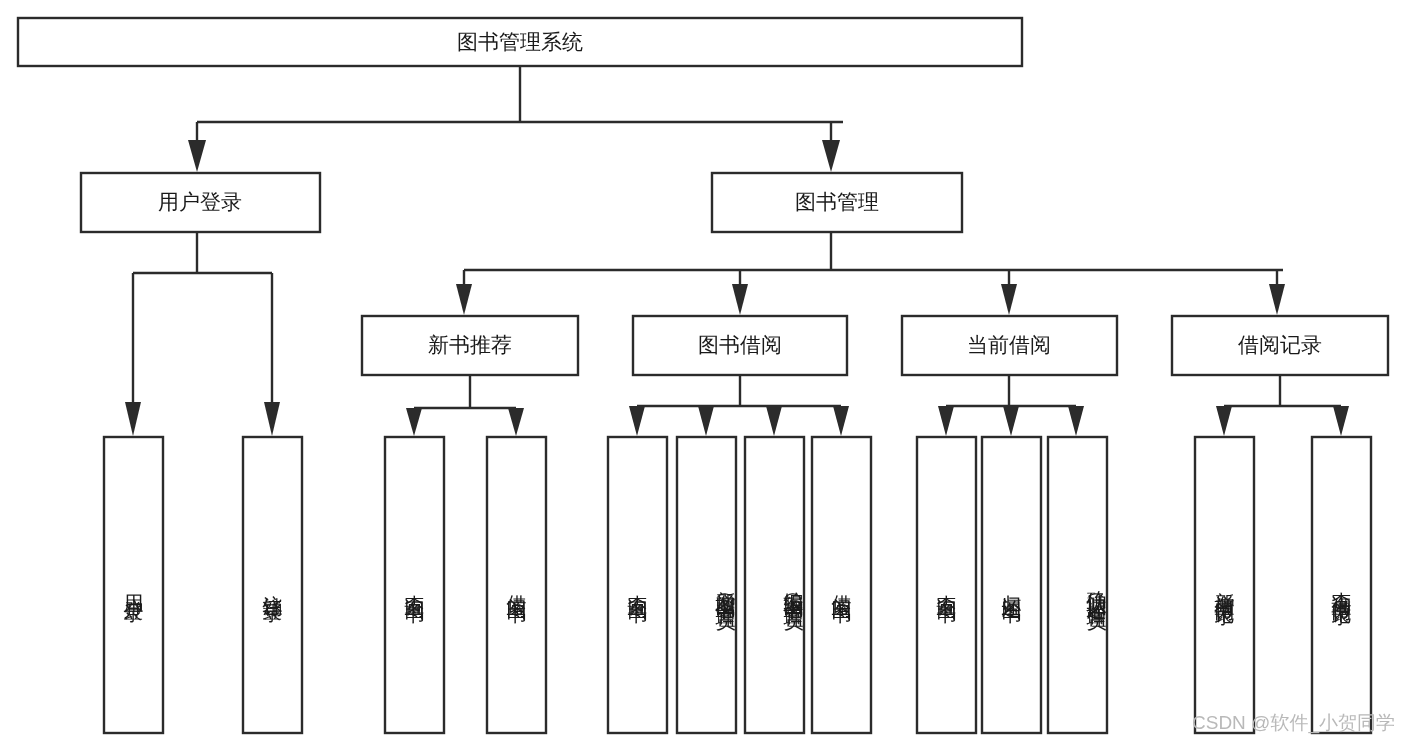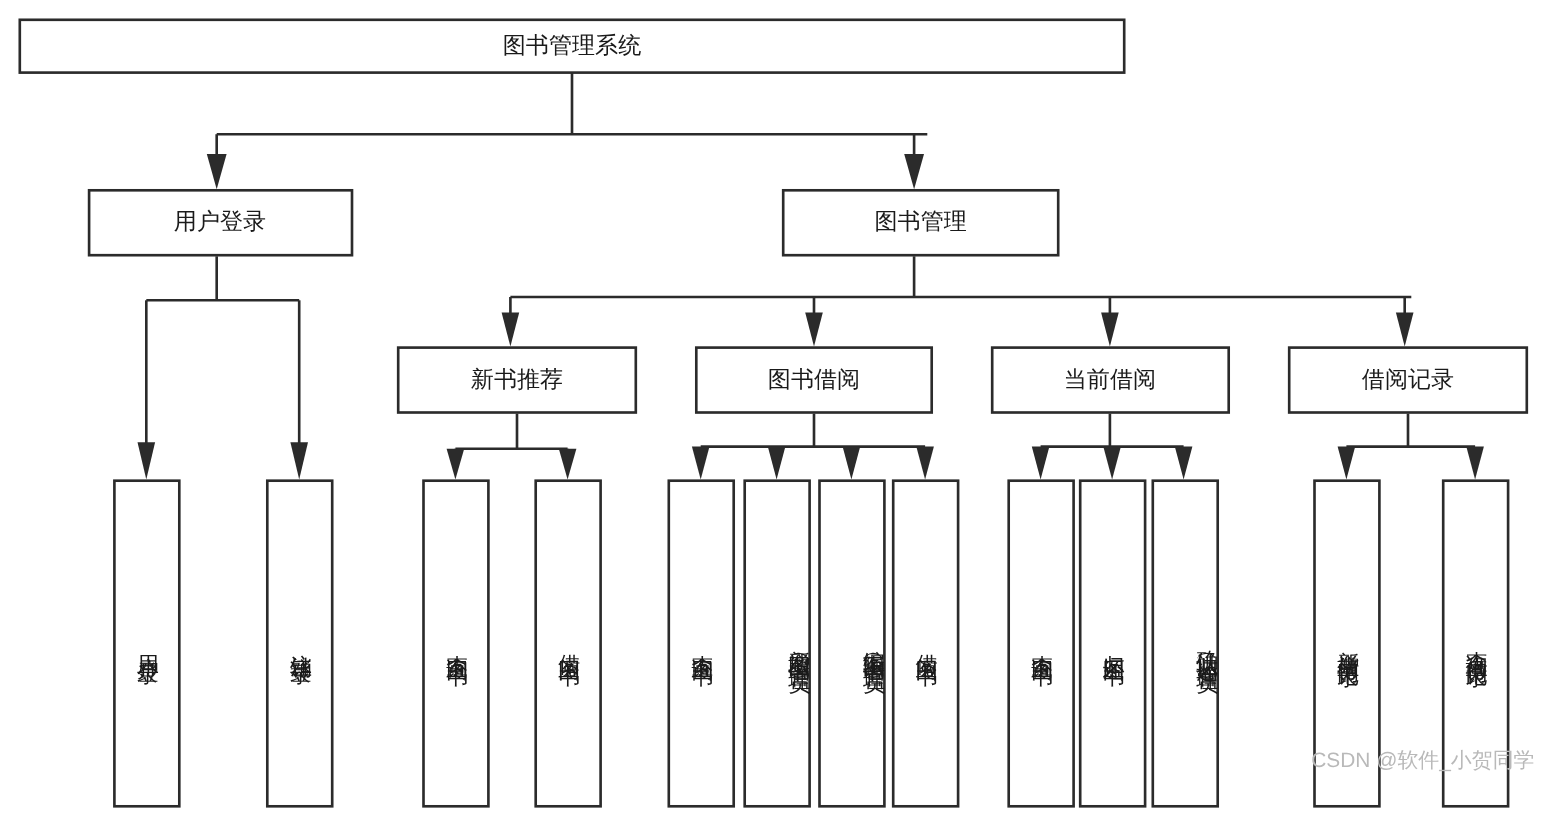--- a/index.html
+++ b/index.html
@@ -194,15 +194,15 @@
   <div class="node-label-v" style="left:745px; top:443px; width:59px; height:290px; display:flex; align-items:flex-start; justify-content:center;">编辑图书（管理员）</div>
   <div class="node-label-v" style="left:812px; top:437px; width:59px; height:296px; display:flex; align-items:center; justify-content:center;">借阅图书</div>
 
   <div class="node-label-v" style="left:917px; top:437px; width:59px; height:296px; display:flex; align-items:center; justify-content:center;">查询图书</div>
   <div class="node-label-v" style="left:982px; top:437px; width:59px; height:296px; display:flex; align-items:center; justify-content:center;">归还图书</div>
   <div class="node-label-v" style="left:1048px; top:443px; width:59px; height:290px; display:flex; align-items:flex-start; justify-content:center;">确认归还（管理员）</div>
 
   <div class="node-label-v" style="left:1195px; top:437px; width:59px; height:296px; display:flex; align-items:center; justify-content:center;">新增借阅记录</div>
   <div class="node-label-v" style="left:1312px; top:437px; width:59px; height:296px; display:flex; align-items:center; justify-content:center;">查询借阅记录</div>
 
-  <div class="watermark" style="left:1192px; top:678px;">CSDN @软件_小贺同学</div>
+  <div class="watermark" style="left:1192px; top:710px;">CSDN @软件_小贺同学</div>
 
 </div>
 
 </body></html>

